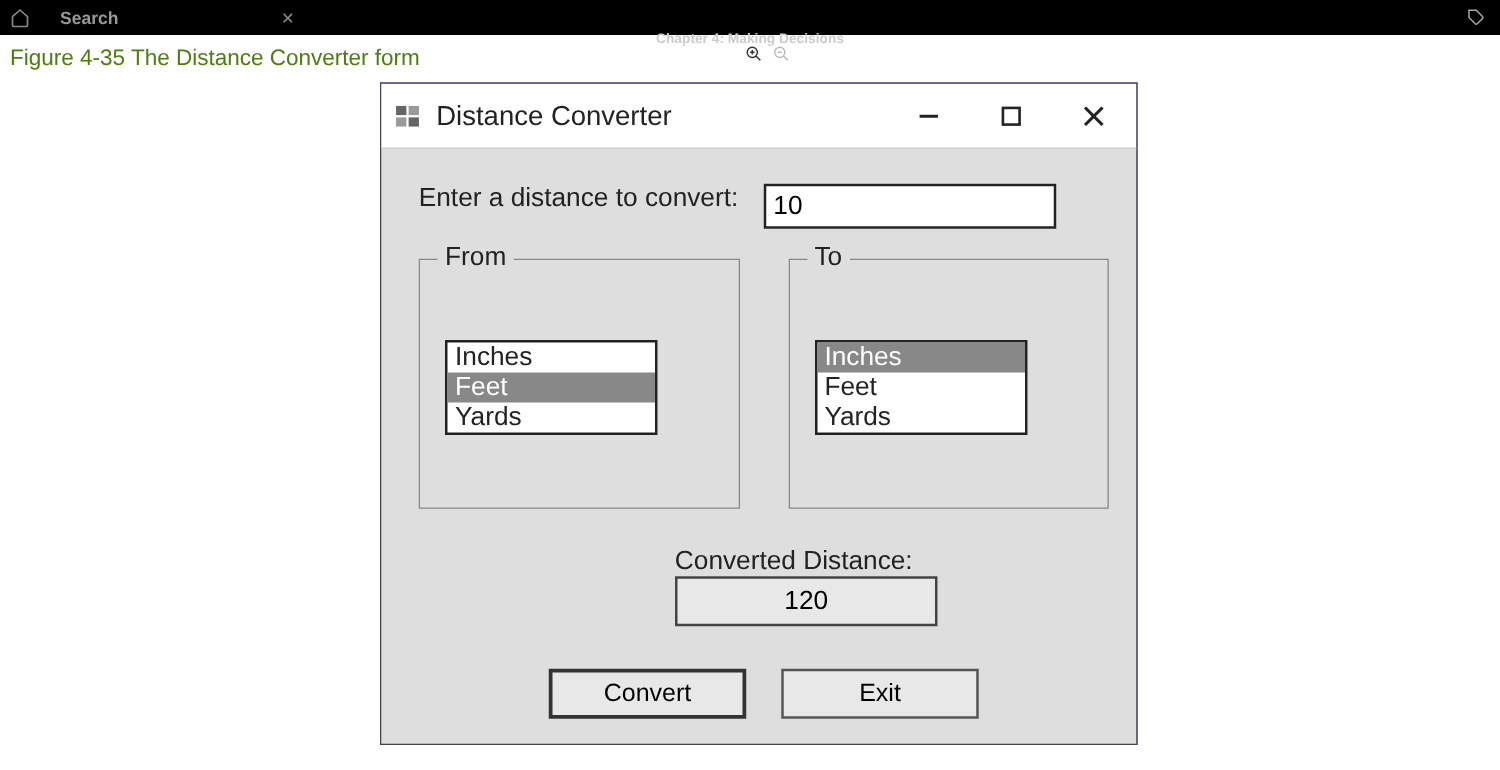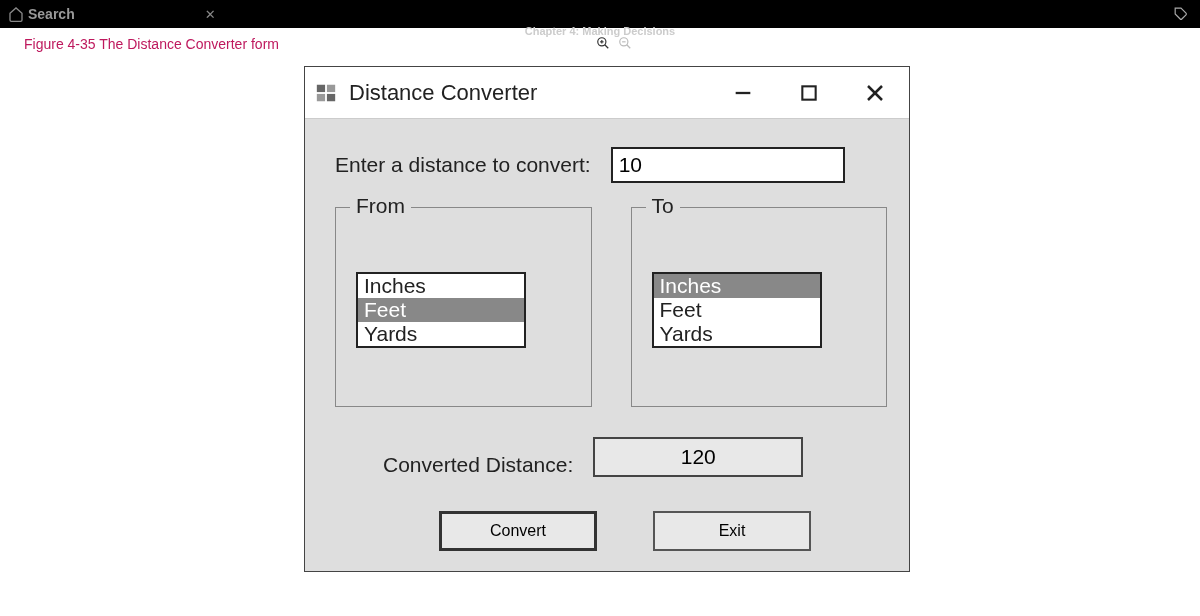--- a/index.html
+++ b/index.html
@@ -26,21 +26,21 @@
       margin-left: 8px;
       width: 16px;
       height: 16px;
       display: flex;
       align-items: center;
       justify-content: center;
     }
     .search-label {
       color: #999;
       font-size: 14px;
-      margin-left: 4px;
+      margin-left: 24px;
       font-weight: bold;
     }
     .search-close {
       margin-left: 130px;
       color: #888;
       font-size: 13px;
     }
     .chapter-title {
       position: absolute;
       left: 50%;
@@ -53,23 +53,23 @@
     .tag-icon {
       position: absolute;
       right: 12px;
       top: 7px;
       width: 14px;
       height: 14px;
     }
     .caption-row {
       display: flex;
       align-items: center;
-      padding: 8px 24px;
-      font-size: 14px;
-      color: #be185d;
+      padding: 8px 8px;
+      font-size: 18px;
+      color: #4d7c0f;
     }
     .zoom-icons {
       position: absolute;
       left: 596px;
       top: 36px;
       display: flex;
       gap: 8px;
     }
     .zoom-icon {
       width: 14px;
@@ -113,21 +113,21 @@
       align-items: center;
       justify-content: center;
       font-size: 22px;
     }
     .form-body {
       background: #dedede;
       padding: 28px 22px 20px 30px;
     }
     .input-row {
       display: flex;
-      align-items: center;
+      align-items: flex-start;
       margin-bottom: 24px;
     }
     .input-label {
       font-size: 21px;
       color: #222;
     }
     .distance-input {
       margin-left: 20px;
       width: 234px;
       height: 36px;
@@ -168,23 +168,24 @@
       padding: 0 6px;
       color: #222;
       cursor: default;
     }
     .listbox-item.selected {
       background: #888;
       color: #fff;
     }
     .result-row {
       display: flex;
-      align-items: flex-end;
+      align-items: center;
       margin-left: 48px;
       margin-bottom: 34px;
+      flex-direction: column;
     }
     .result-label {
       font-size: 21px;
       color: #222;
     }
     .result-box {
       margin-left: 20px;
       border: 2px solid #444;
       background: #e8e8e8;
       width: 210px;
@@ -195,25 +196,24 @@
       font-size: 21px;
     }
     .buttons-row {
       display: flex;
       justify-content: center;
       gap: 28px;
     }
     .btn {
       width: 158px;
       height: 40px;
-      font-size: 16px;
+      font-size: 20px;
       background: #e8e8e8;
       border: 2px solid #555;
       cursor: pointer;
-      margin-left: 28px;
     }
     .btn-primary {
       border: 3px solid #333;
     }
   </style>
 </head>
 <body>
 
 <div class="top-bar">
   <span class="home-icon">

